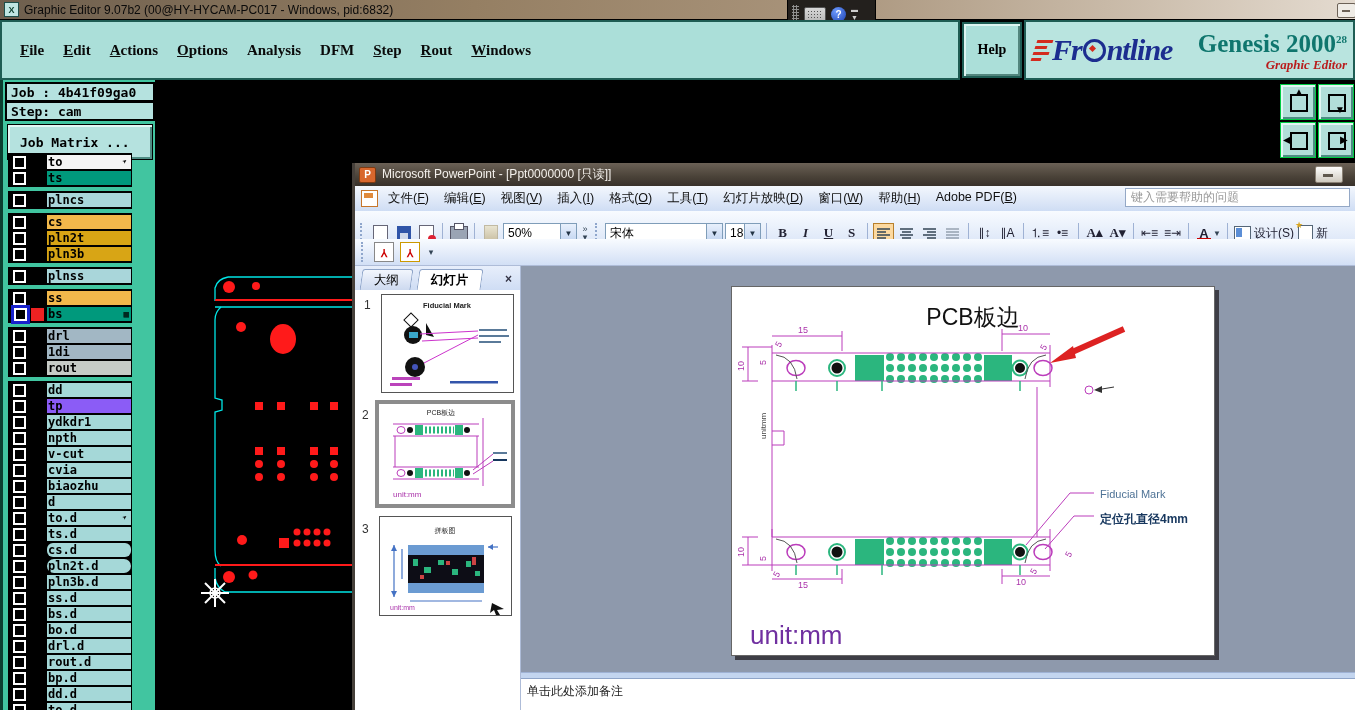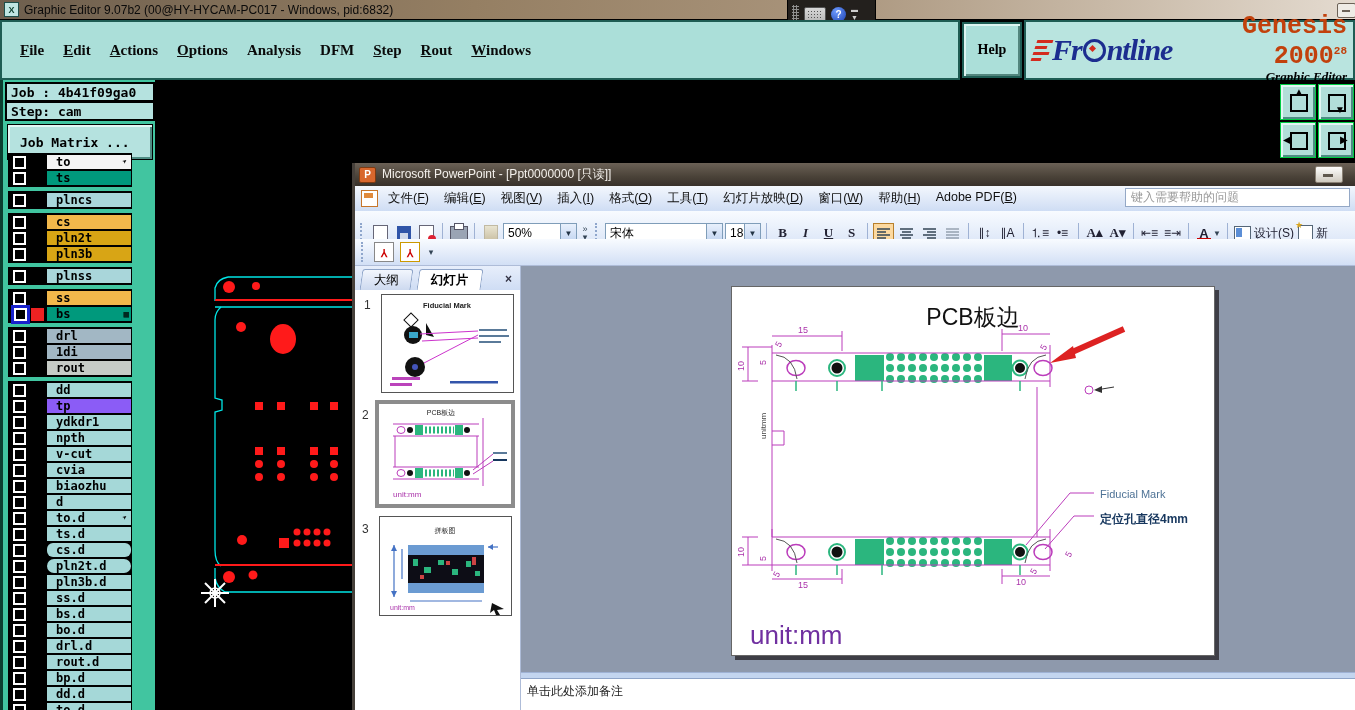--- a/index.html
+++ b/index.html
@@ -33,39 +33,39 @@
     display:flex;align-items:center;justify-content:center;font-family:"Liberation Serif",serif;font-weight:bold;font-size:14px;}
   .gx-logo{position:absolute;left:1024px;top:20px;width:331px;height:60px;background:#b9e4df;
     border:2px solid #1f5d54;box-sizing:border-box;display:flex;align-items:center;padding-left:8px;gap:8px;}
   .fl-brand{font-family:"Liberation Serif",serif;font-style:italic;font-weight:bold;font-size:30px;color:#1c2d8f;
     display:flex;align-items:center;letter-spacing:-1px;}
   .fl-stripes{display:inline-flex;flex-direction:column;gap:3px;margin-right:2px;transform:skewX(-18deg);}
   .fl-stripes i{display:block;height:3px;background:#d42b1e;}
   .fl-o{display:inline-block;width:17px;height:17px;border:3px solid #1c2d8f;border-radius:50%;position:relative;margin:0 1px;}
   .fl-o:after{content:"";position:absolute;left:4px;top:4px;width:5px;height:5px;background:#d42b1e;transform:rotate(45deg);}
   .gen-block{margin-left:2px;text-align:right;flex:1;padding-right:6px;}
-  .gen-title{font-family:Liberation Mono, monospace;font-weight:bold;font-size:25px;color:#c2410c;line-height:24px;}
+  .gen-title{font-family:Liberation Serif, serif;font-weight:bold;font-size:25px;color:#0f766e;line-height:24px;}
   .gen-title sup{font-size:11px;}
-  .gen-sub{font-family:"Liberation Serif",serif;font-style:italic;font-weight:bold;font-size:13px;color:#000000;}
+  .gen-sub{font-family:"Liberation Serif",serif;font-style:italic;font-weight:bold;font-size:13px;color:#b91c1c;}
   
   .gx-sidebar{position:absolute;left:0;top:80px;width:155px;height:630px;background:#41c5a0;border-left:3px solid #0b3f30;box-sizing:border-box;}
   .jobbox{position:absolute;left:2px;width:150px;height:20px;background:#b5e2df;border:2px solid #000;
     box-sizing:border-box;font-family:"DejaVu Sans Mono",monospace;font-weight:bold;font-size:13px;
     display:flex;align-items:center;padding-left:4px;}
   .matrixbtn{position:absolute;left:4px;top:44px;width:146px;height:36px;background:#b5e2df;border:1px solid #000;
     box-shadow:inset 2px 2px 0 #e4f7f5,inset -2px -2px 0 #4e8d84;box-sizing:border-box;
     font-family:"DejaVu Sans Mono",monospace;font-weight:bold;font-size:13px;display:flex;align-items:center;padding-left:12px;}
   #layer-list{position:absolute;left:5px;top:73px;width:124px;}
   .lgroup{border:1px solid #000;background:#000;margin-bottom:4px;width:122px;}
   .lrow{height:16px;display:flex;align-items:center;background:#000;}
   .cb{width:9px;height:9px;border:2px solid #fff;background:#000;margin-left:4px;flex:none;}
   .cb.sel{border-color:#fff;box-shadow:0 0 0 3px #1822cc;margin-left:5px;}
   .swatch{width:13px;height:13px;margin-left:4px;flex:none;}
   .lname{margin-left:auto;width:84px;height:14px;font-family:"DejaVu Sans Mono",monospace;font-weight:bold;
-    font-size:12px;line-height:14px;padding-left:9px;box-sizing:border-box;display:flex;align-items:center;color:#000;}
+    font-size:12px;line-height:14px;padding-left:1px;box-sizing:border-box;display:flex;align-items:center;color:#000;}
   .lname .arrow{margin-left:auto;margin-right:3px;font-size:8px;transform:rotate(-38deg);}
   .lname .grid{margin-left:auto;margin-right:2px;font-size:9px;}
   
   .gx-canvas{position:absolute;left:155px;top:80px;width:1200px;height:630px;background:#000;}
   .panbtns{position:absolute;left:1280px;top:84px;display:grid;grid-template-columns:36px 36px;grid-gap:2px;}
   .pan{width:36px;height:36px;background:#b2ded9;border:1px solid #0c4;box-sizing:border-box;
     box-shadow:inset 2px 2px 0 #e2f6f3,inset -2px -2px 0 #4e8d84;position:relative;}
   .pan .sq{position:absolute;width:14px;height:14px;border:2px solid #000;left:9px;top:9px;}
   .pan .ar{position:absolute;font-size:10px;color:#000;line-height:10px;}
   

